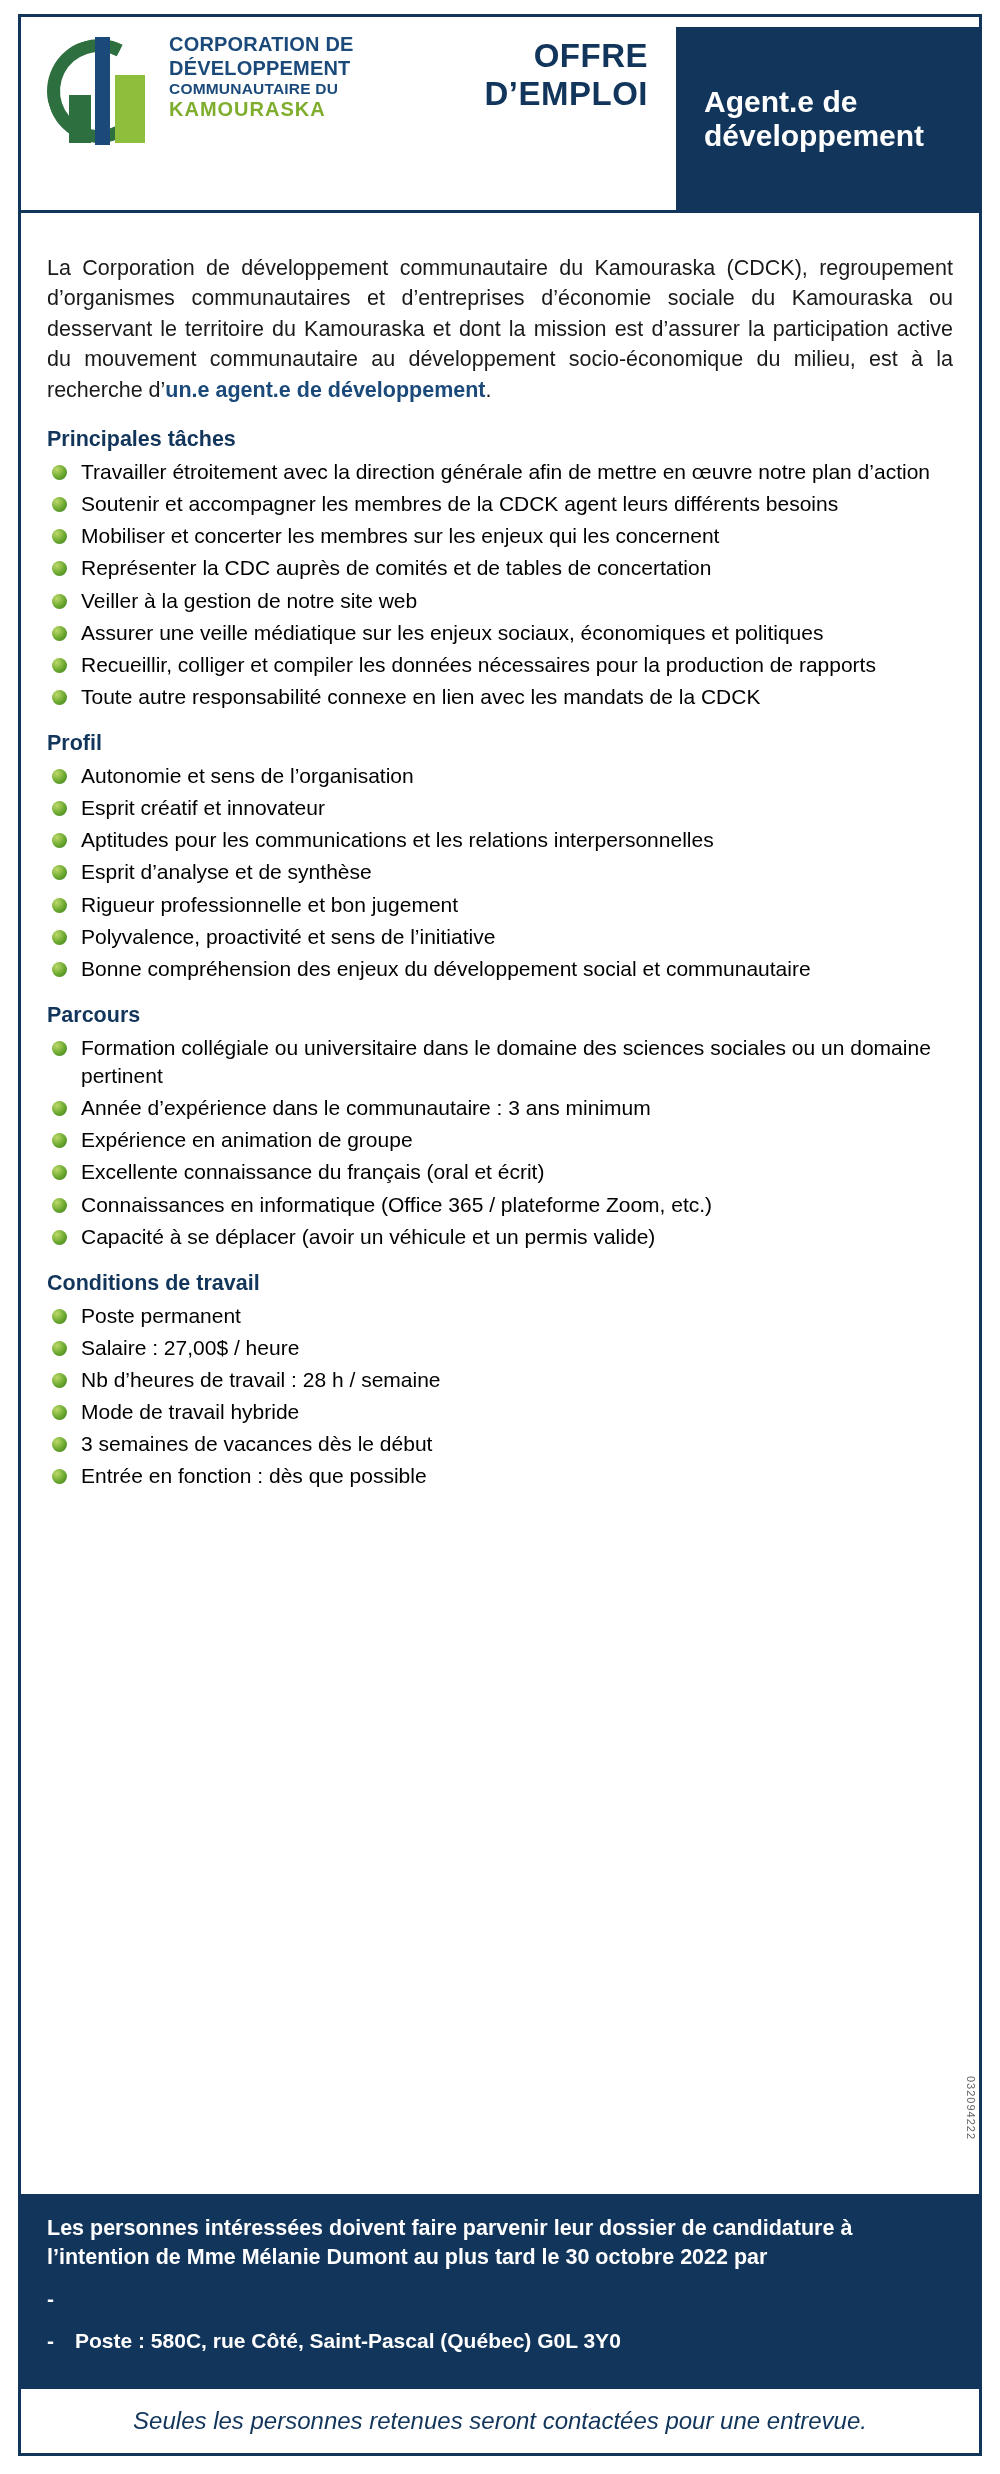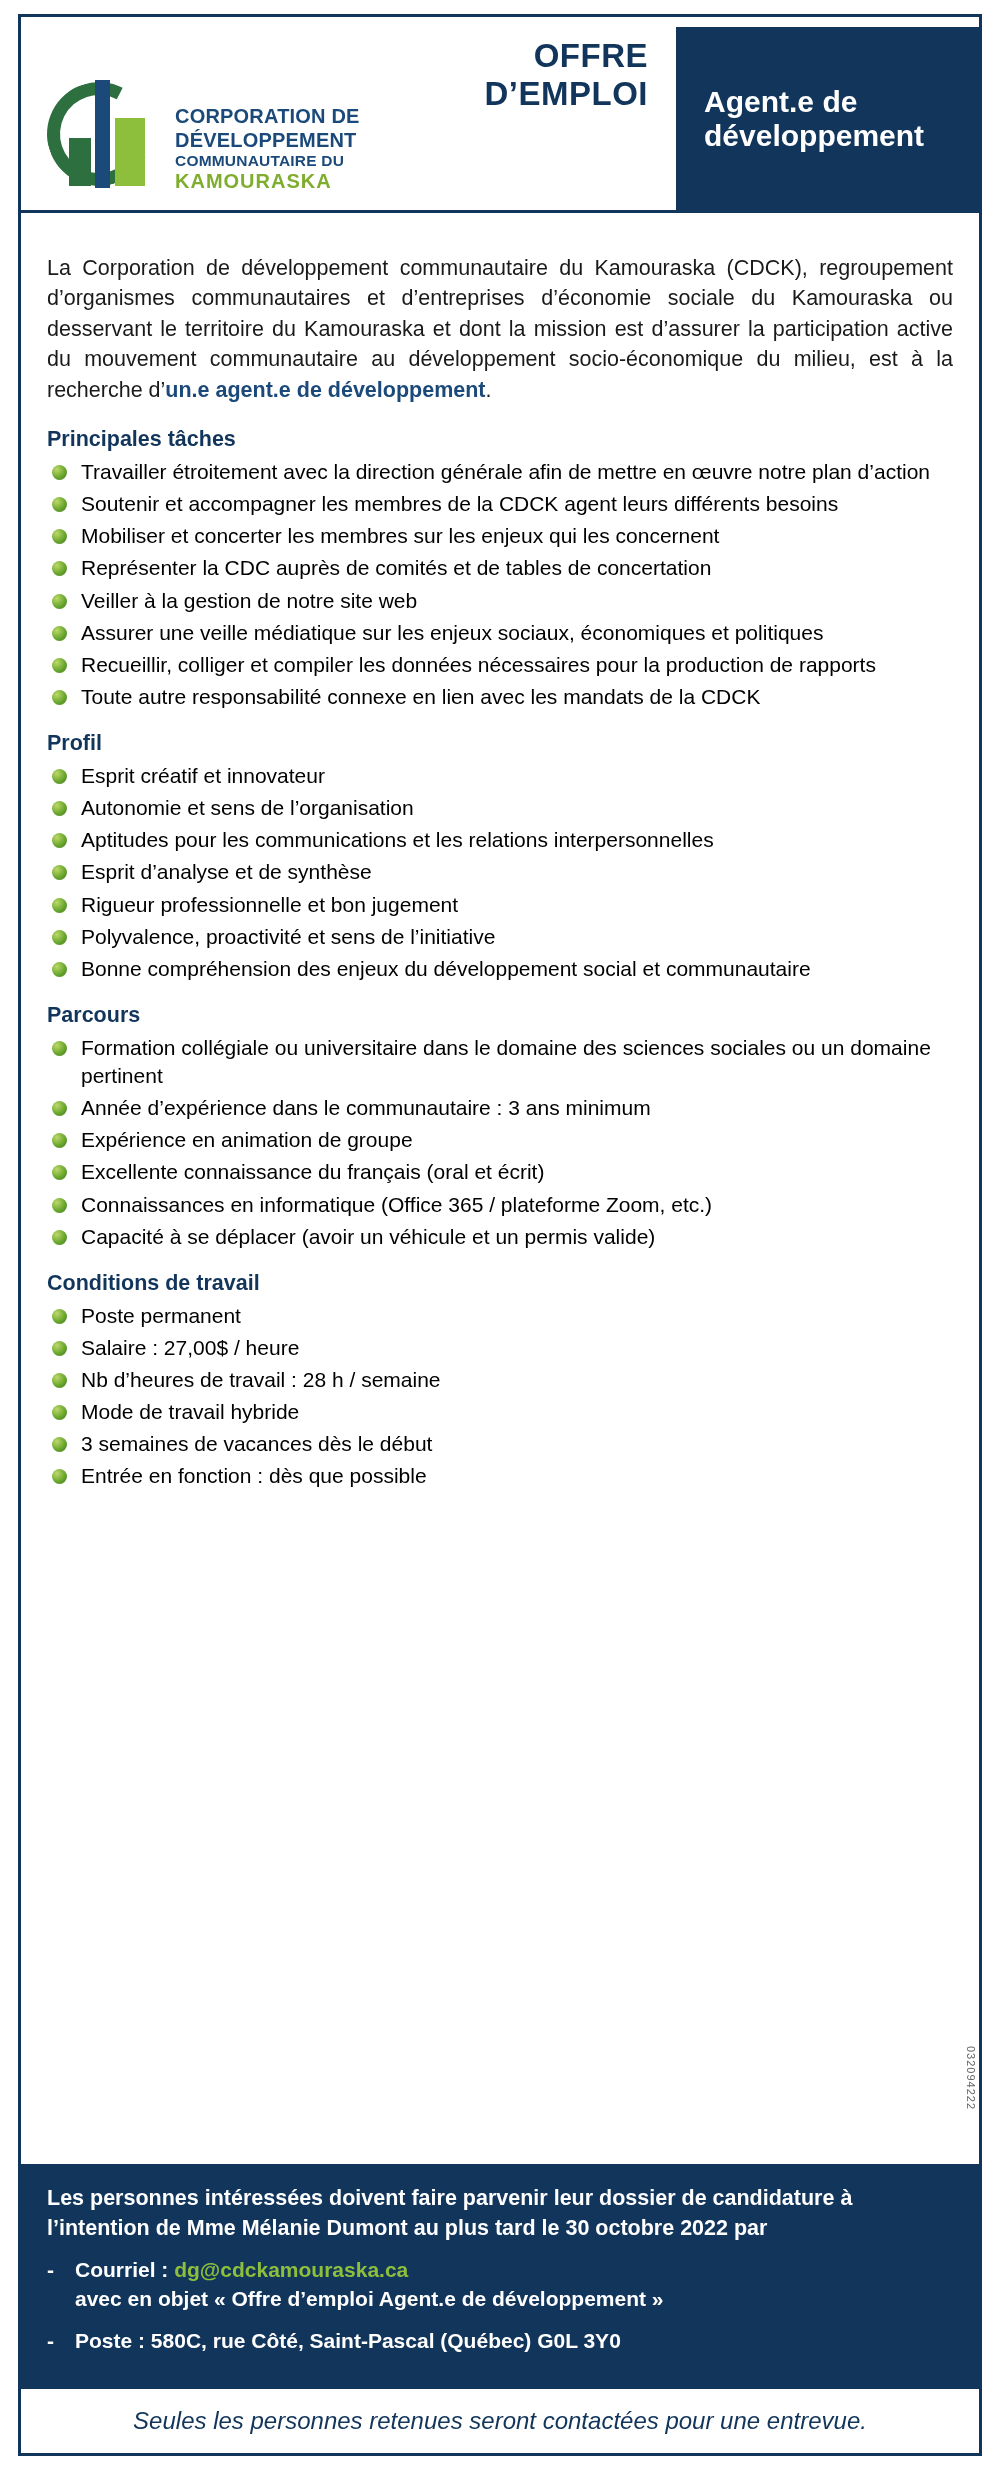--- a/index.html
+++ b/index.html
@@ -34,23 +34,23 @@
   .header {
     display: flex;
     align-items: stretch;
     border-bottom: 3px solid #12355b;
     padding: 0;
     min-height: 196px;
   }
   .logo-zone {
     width: 435px;
     display: flex;
-    align-items: flex-end;
+    align-items: flex-start;
     padding: 16px 10px 16px 22px;
-    gap: 20px;
+    gap: 14px;
   }
   .logo-mark {
     width: 112px;
     height: 118px;
     position: relative;
     flex: none;
   }
   .logo-mark .ring {
     position: absolute;
     left: 4px; top: 6px;
@@ -263,22 +263,22 @@
         <li><span class="dot"></span><span>Mobiliser et concerter les membres sur les enjeux qui les concernent</span></li>
         <li><span class="dot"></span><span>Représenter la CDC auprès de comités et de tables de concertation</span></li>
         <li><span class="dot"></span><span>Veiller à la gestion de notre site web</span></li>
         <li><span class="dot"></span><span>Assurer une veille médiatique sur les enjeux sociaux, économiques et politiques</span></li>
         <li><span class="dot"></span><span>Recueillir, colliger et compiler les données nécessaires pour la production de rapports</span></li>
         <li><span class="dot"></span><span>Toute autre responsabilité connexe en lien avec les mandats de la CDCK</span></li>
       </ul>
 
       <h2 class="section">Profil</h2>
       <ul class="bullets">
+        <li><span class="dot"></span><span>Autonomie et sens de l’organisation</span></li>
         <li><span class="dot"></span><span>Esprit créatif et innovateur</span></li>
-        <li><span class="dot"></span><span>Autonomie et sens de l’organisation</span></li>
         <li><span class="dot"></span><span>Aptitudes pour les communications et les relations interpersonnelles</span></li>
         <li><span class="dot"></span><span>Esprit d’analyse et de synthèse</span></li>
         <li><span class="dot"></span><span>Rigueur professionnelle et bon jugement</span></li>
         <li><span class="dot"></span><span>Polyvalence, proactivité et sens de l’initiative</span></li>
         <li><span class="dot"></span><span>Bonne compréhension des enjeux du développement social et communautaire</span></li>
       </ul>
 
       <h2 class="section">Parcours</h2>
       <ul class="bullets">
         <li><span class="dot"></span><span>Formation collégiale ou universitaire dans le domaine des sciences sociales ou un domaine pertinent</span></li>
@@ -300,27 +300,20 @@
       </ul>
 
       <div class="vcode">032094222</div>
     </div>
 
     <div class="footer">
       <div class="footer-lead">Les personnes intéressées doivent faire parvenir leur dossier de candidature à l’intention de Mme Mélanie Dumont au plus tard le 30 octobre 2022 par</div>
 
       <div class="contact-row">
         <div class="dash">-</div>
-        <div>
-          <div class="ctext">
-            <span>Courriel :</span>
-            <span class="email">dg@cdckamouraska.ca</span>
-          </div>
-          <div class="subject-line">avec en objet « Offre d’emploi Agent.e de développement »</div>
-        </div>
       </div>
 
       <div class="contact-row">
         <div class="dash">-</div>
         <div class="ctext">Poste : 580C, rue Côté, Saint-Pascal (Québec) G0L 3Y0</div>
       </div>
     </div>
 
     <div class="footer-note">Seules les personnes retenues seront contactées pour une entrevue.</div>
 

